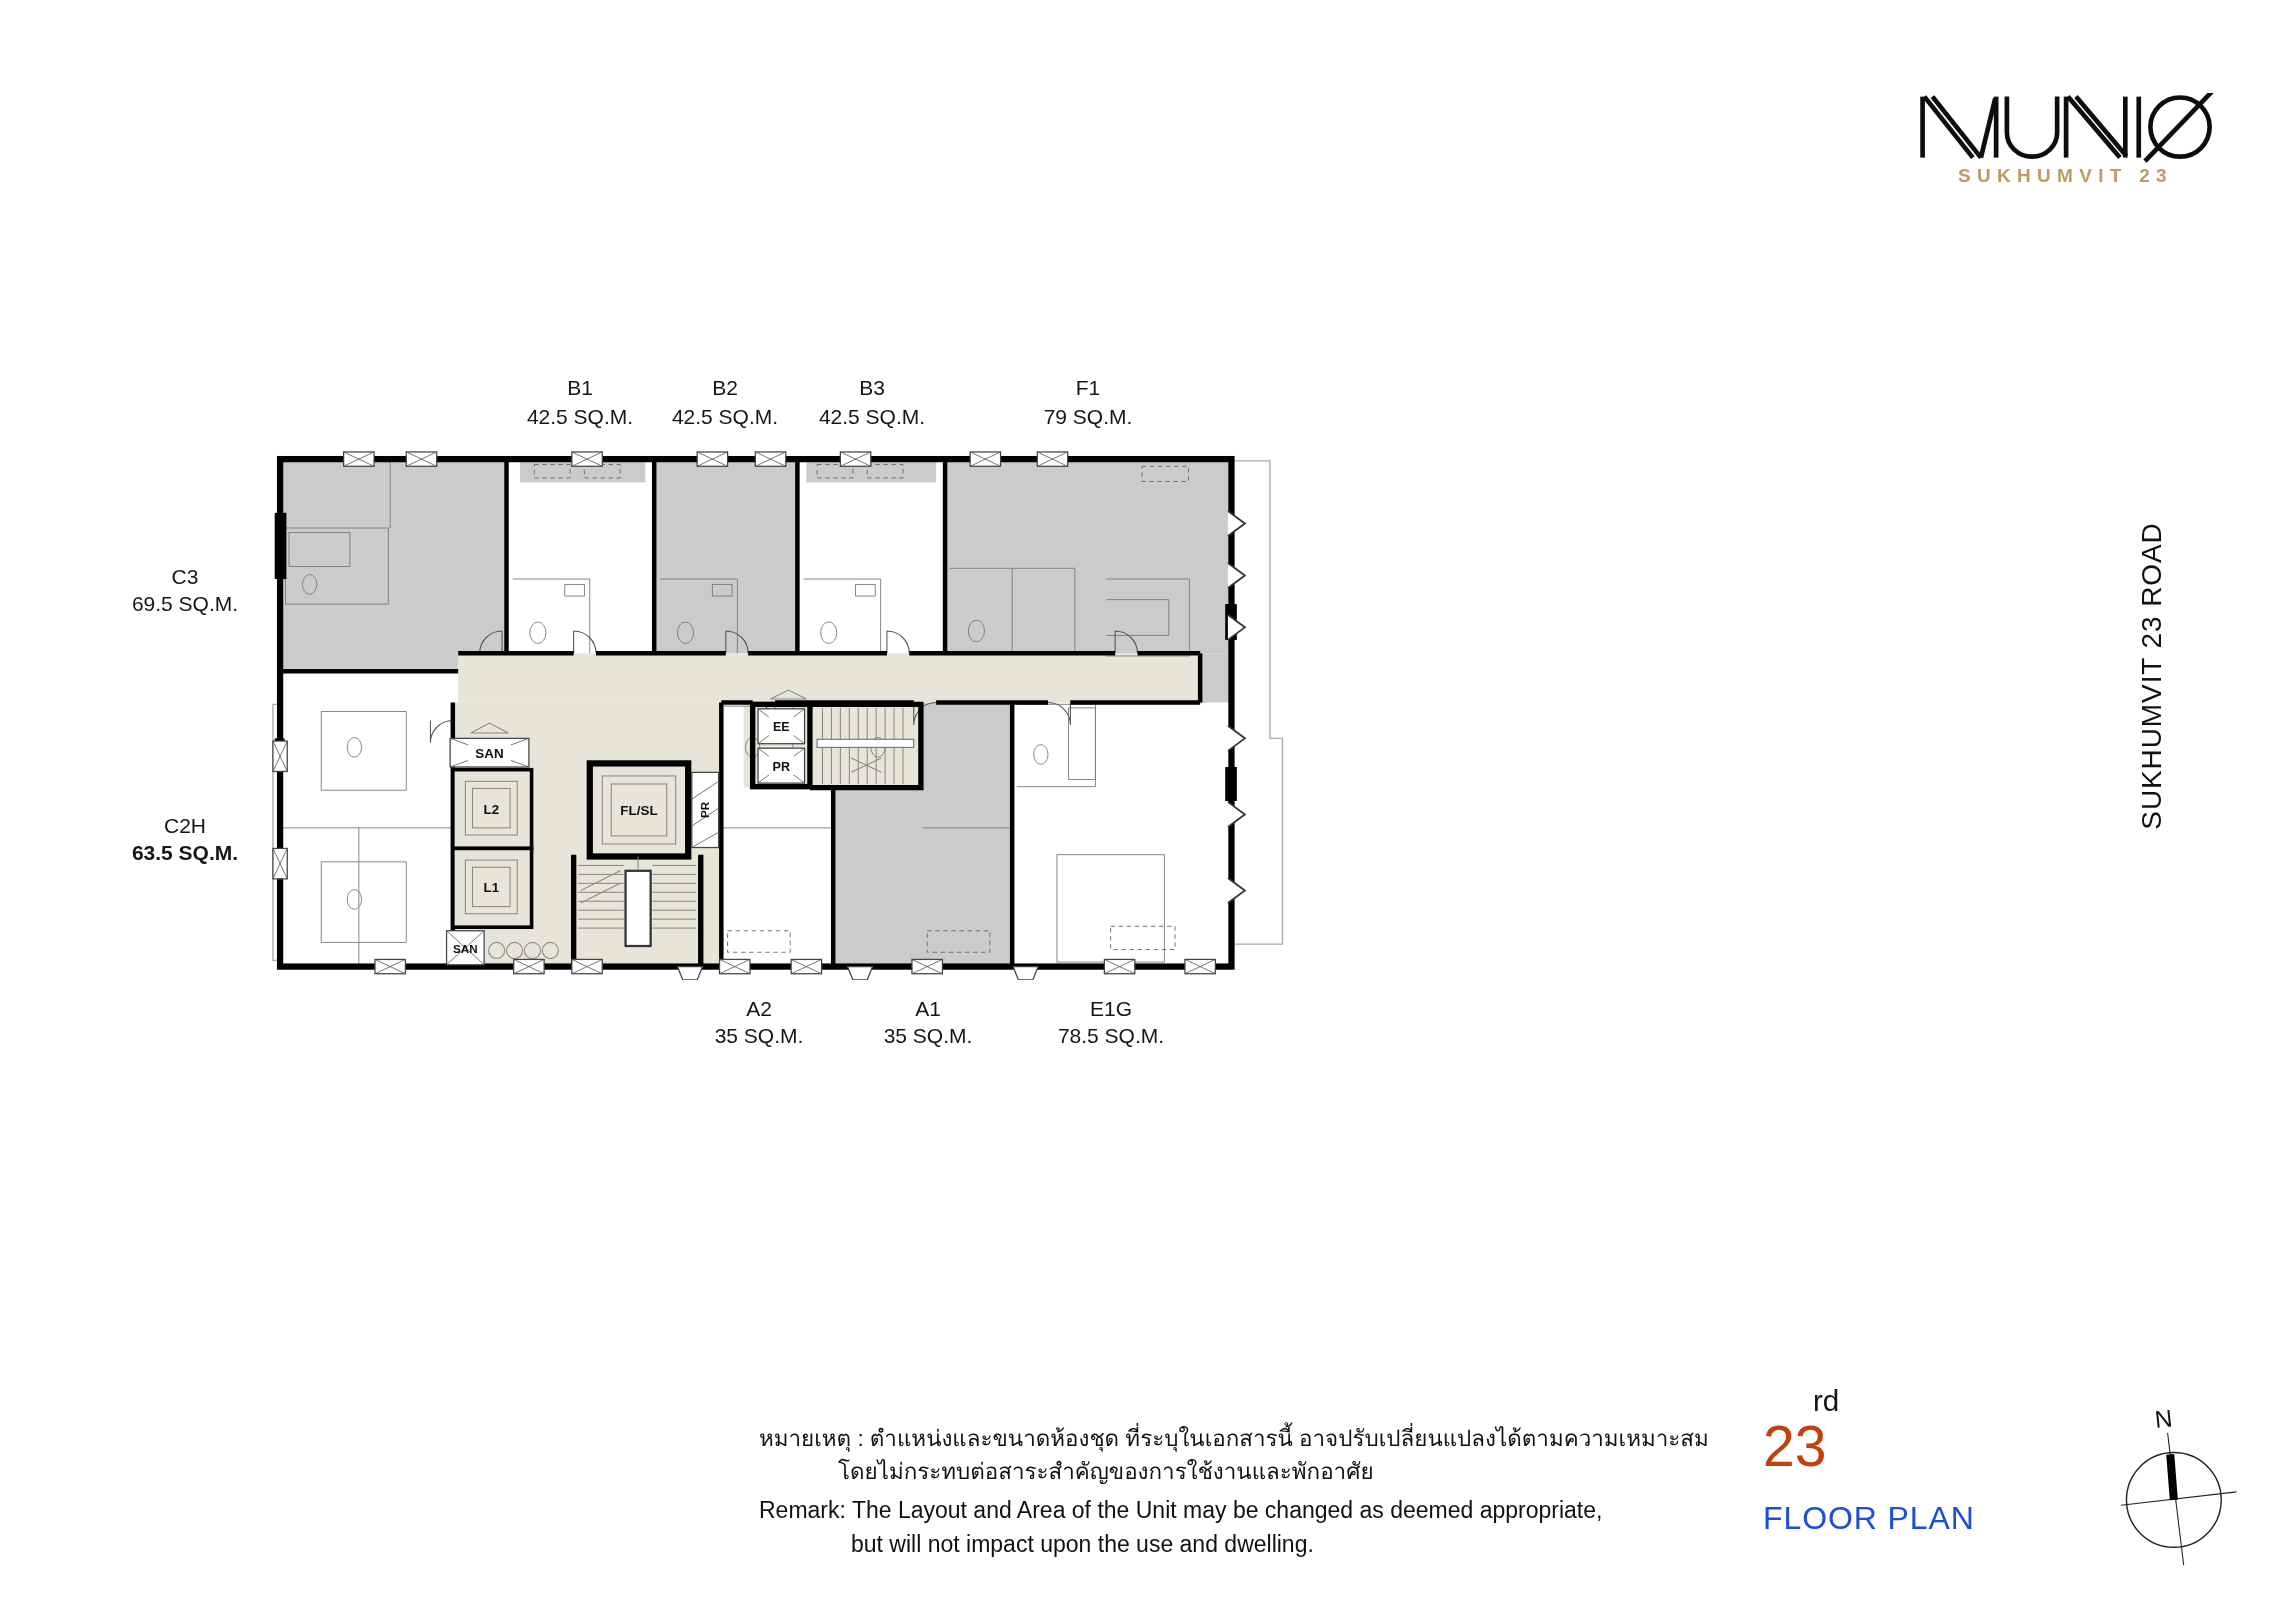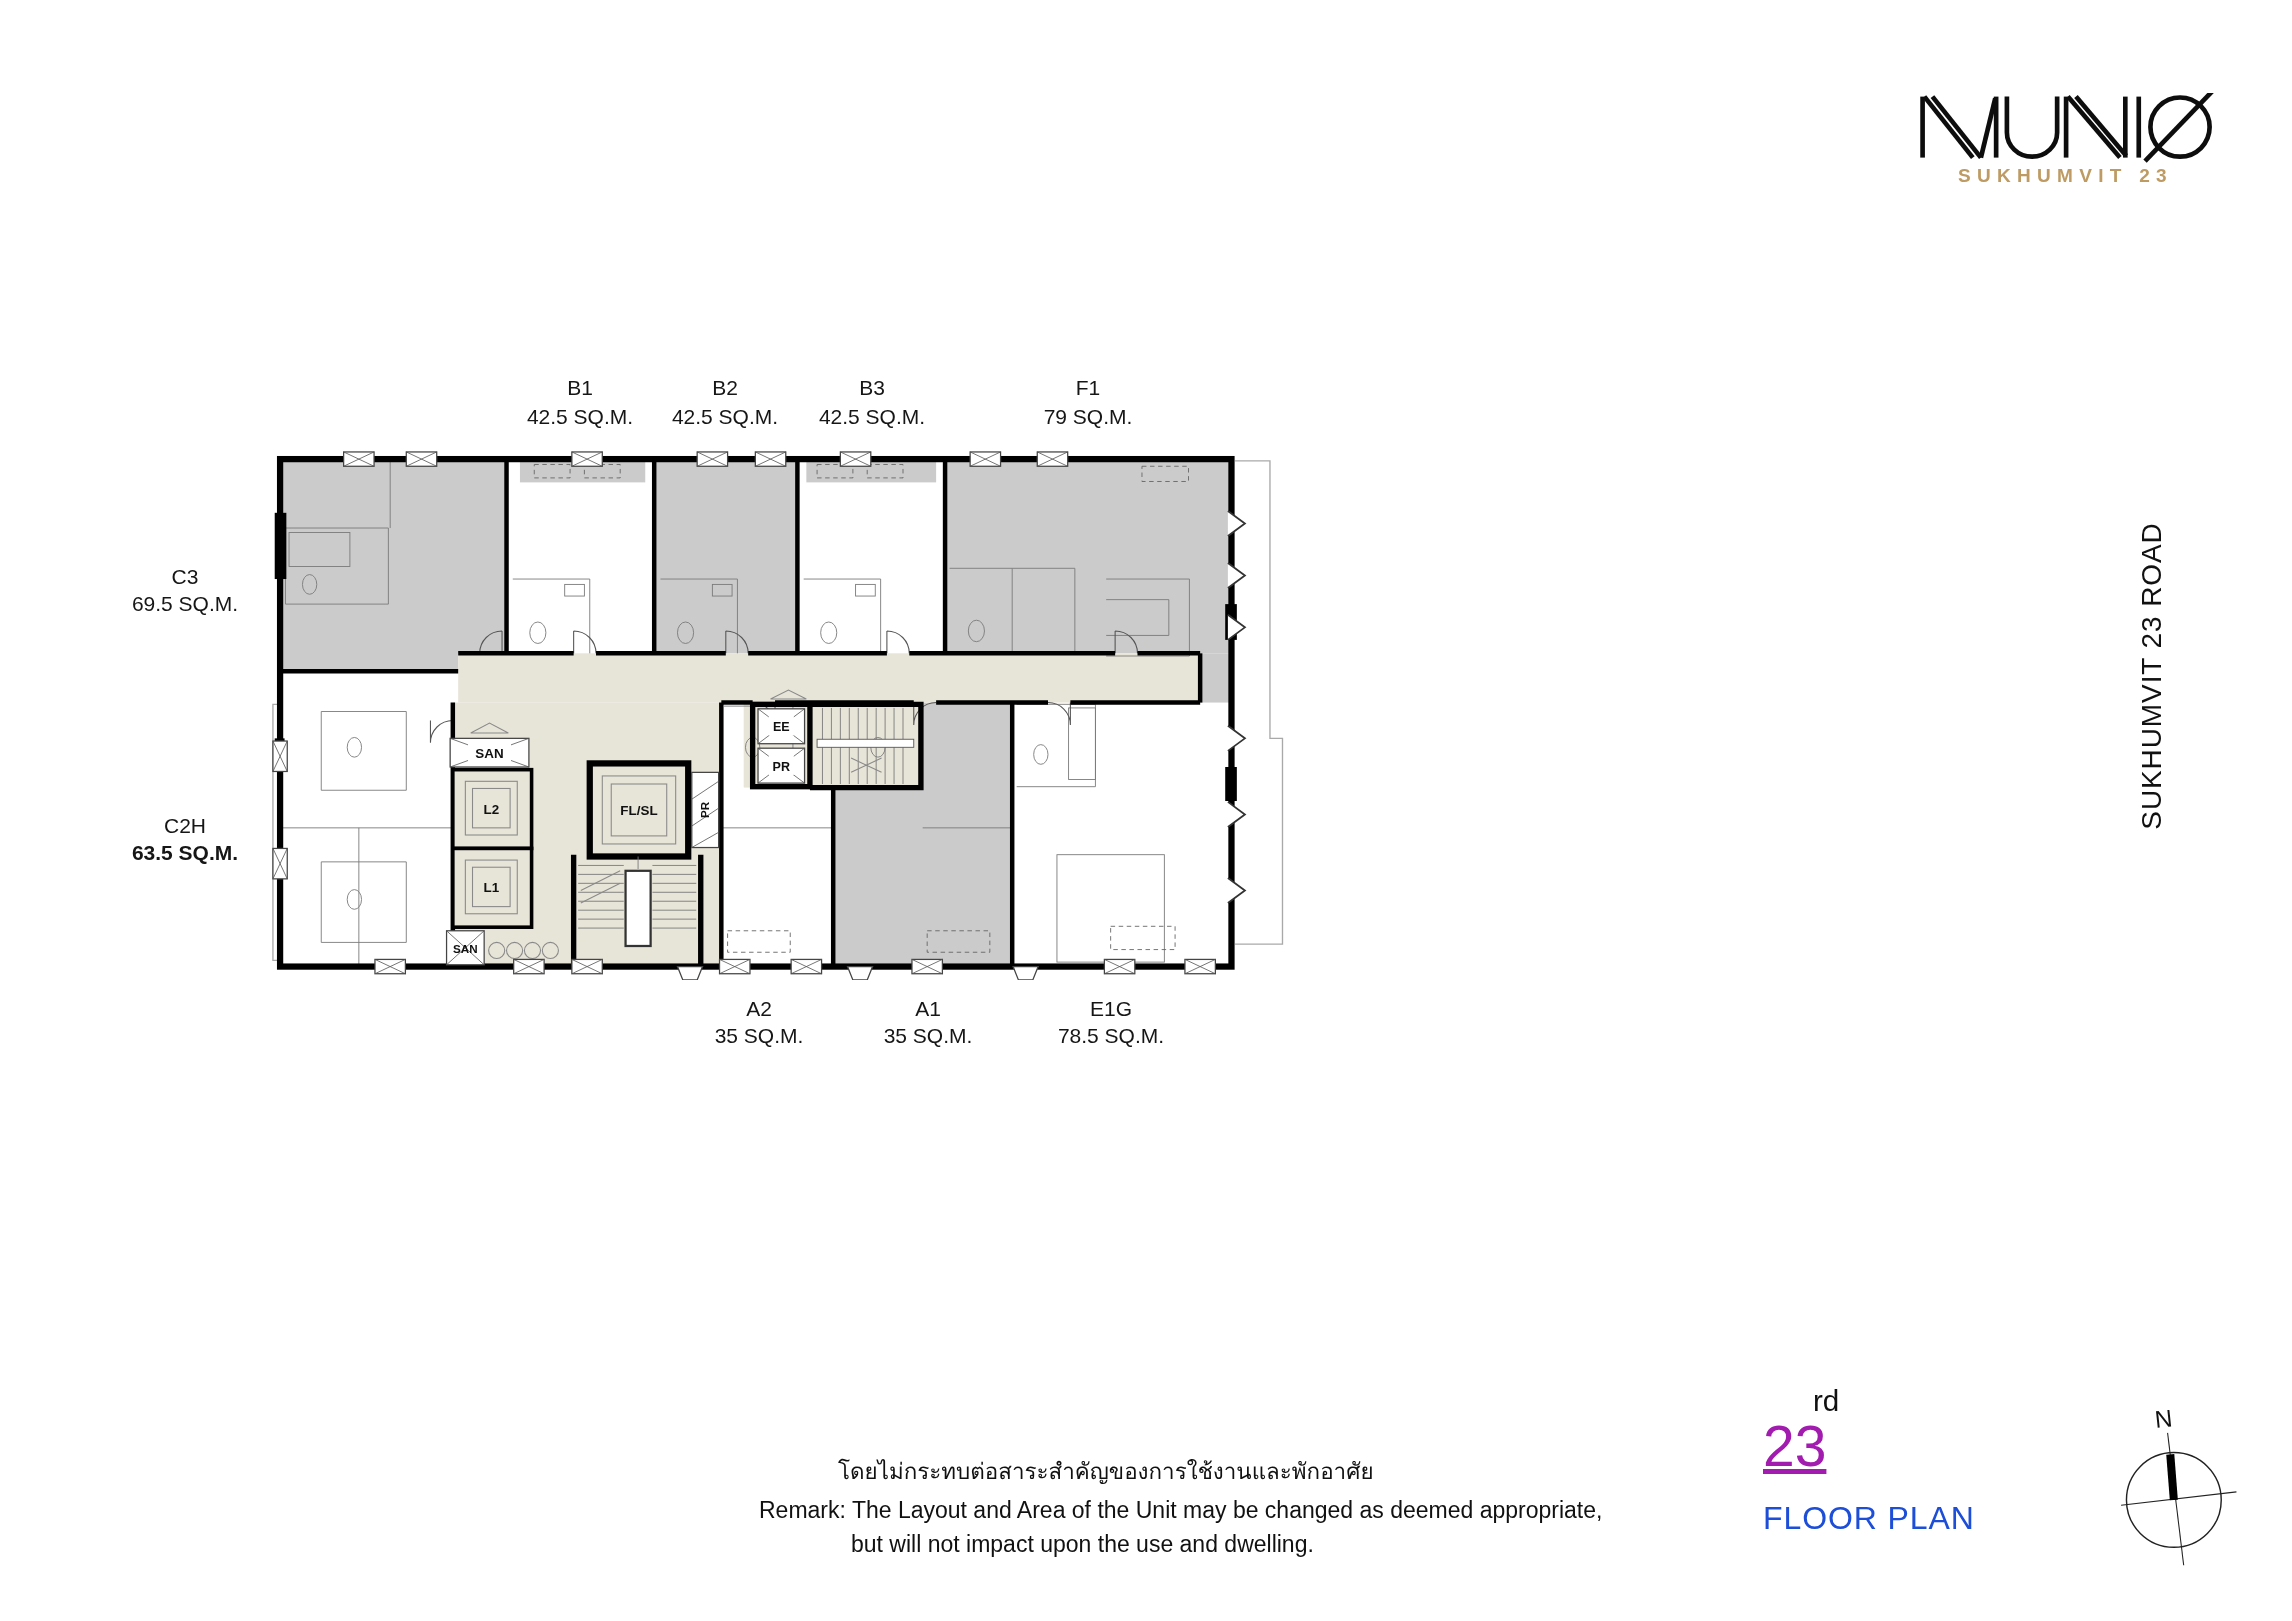--- a/index.html
+++ b/index.html
@@ -6,21 +6,21 @@
   #page{position:relative;width:2271px;height:1621px;background:#fff;overflow:hidden;
         font-family:"Liberation Sans", sans-serif;color:#111;}
   .abs{position:absolute;}
   
   .ulabel{position:absolute;transform:translateX(-50%);white-space:nowrap;
           font-size:21px;line-height:1.1;color:#161616;text-align:center;}
   
   .remark-th{position:absolute;font-size:22.4px;color:#111;white-space:nowrap;}
   .remark-en{position:absolute;font-size:23px;color:#111;white-space:nowrap;}
   
-  #floor-number{position:absolute;left:1763px;top:1413px;font-size:57px;color:#a21caf;text-decoration:underline;}
+  #floor-number{position:absolute;left:1763px;top:1413px;font-size:57px;color:#c2410c;}
   #floor-ordinal{position:absolute;left:1813px;top:1384px;font-size:29.6px;color:#111;}
   #floor-plan-title{position:absolute;left:1763px;top:1500px;font-size:32px;color:#1d4ed8;letter-spacing:0.9px;}
   
   #road-label{position:absolute;left:1974px;top:659px;width:358px;height:34px;
               transform:rotate(-90deg);font-size:28px;letter-spacing:0.9px;
               text-align:center;color:#111;white-space:nowrap;}
   
   #logo-tagline{position:absolute;left:1926px;top:165px;width:279px;text-align:center;
                 font-size:19px;font-weight:700;letter-spacing:6.3px;white-space:nowrap;}
   svg text{font-family:"Liberation Sans",sans-serif;}
@@ -388,20 +388,21 @@
   <div class="ulabel" style="left:185px;top:814px;">C2H</div>
   <div class="ulabel" style="left:185px;top:841px;font-weight:bold;">63.5 SQ.M.</div>
 
   <div class="ulabel" style="left:759px;top:997px;">A2</div>
   <div class="ulabel" style="left:759px;top:1024px;">35 SQ.M.</div>
   <div class="ulabel" style="left:928px;top:997px;text-align:right;">A1</div>
   <div class="ulabel" style="left:928px;top:1024px;">35 SQ.M.</div>
   <div class="ulabel" style="left:1111px;top:997px;">E1G</div>
   <div class="ulabel" style="left:1111px;top:1024px;">78.5 SQ.M.</div>
 
+  <div class="remark-th" style="left:759px;top:1420px;">หมายเหตุ : ตำแหน่งและขนาดห้องชุด ที่ระบุในเอกสารนี้ อาจปรับเปลี่ยนแปลงได้ตามความเหมาะสม</div>
   <div class="remark-th" style="left:838px;top:1453px;">โดยไม่กระทบต่อสาระสำคัญของการใช้งานและพักอาศัย</div>
   <div class="remark-en" style="left:759px;top:1497px;">Remark: The Layout and Area of the Unit may be changed as deemed appropriate,</div>
   <div class="remark-en" style="left:851px;top:1531px;">but will not impact upon the use and dwelling.</div>
 
   <div id="floor-number">23</div>
   <div id="floor-ordinal">rd</div>
   <div id="floor-plan-title">FLOOR PLAN</div>
 
   <svg class="abs" style="left:2105px;top:1397px;" width="152" height="188" viewBox="0 0 170 210">
     <circle cx="77" cy="115" r="53" stroke="#222" stroke-width="1.6" fill="none"></circle>

